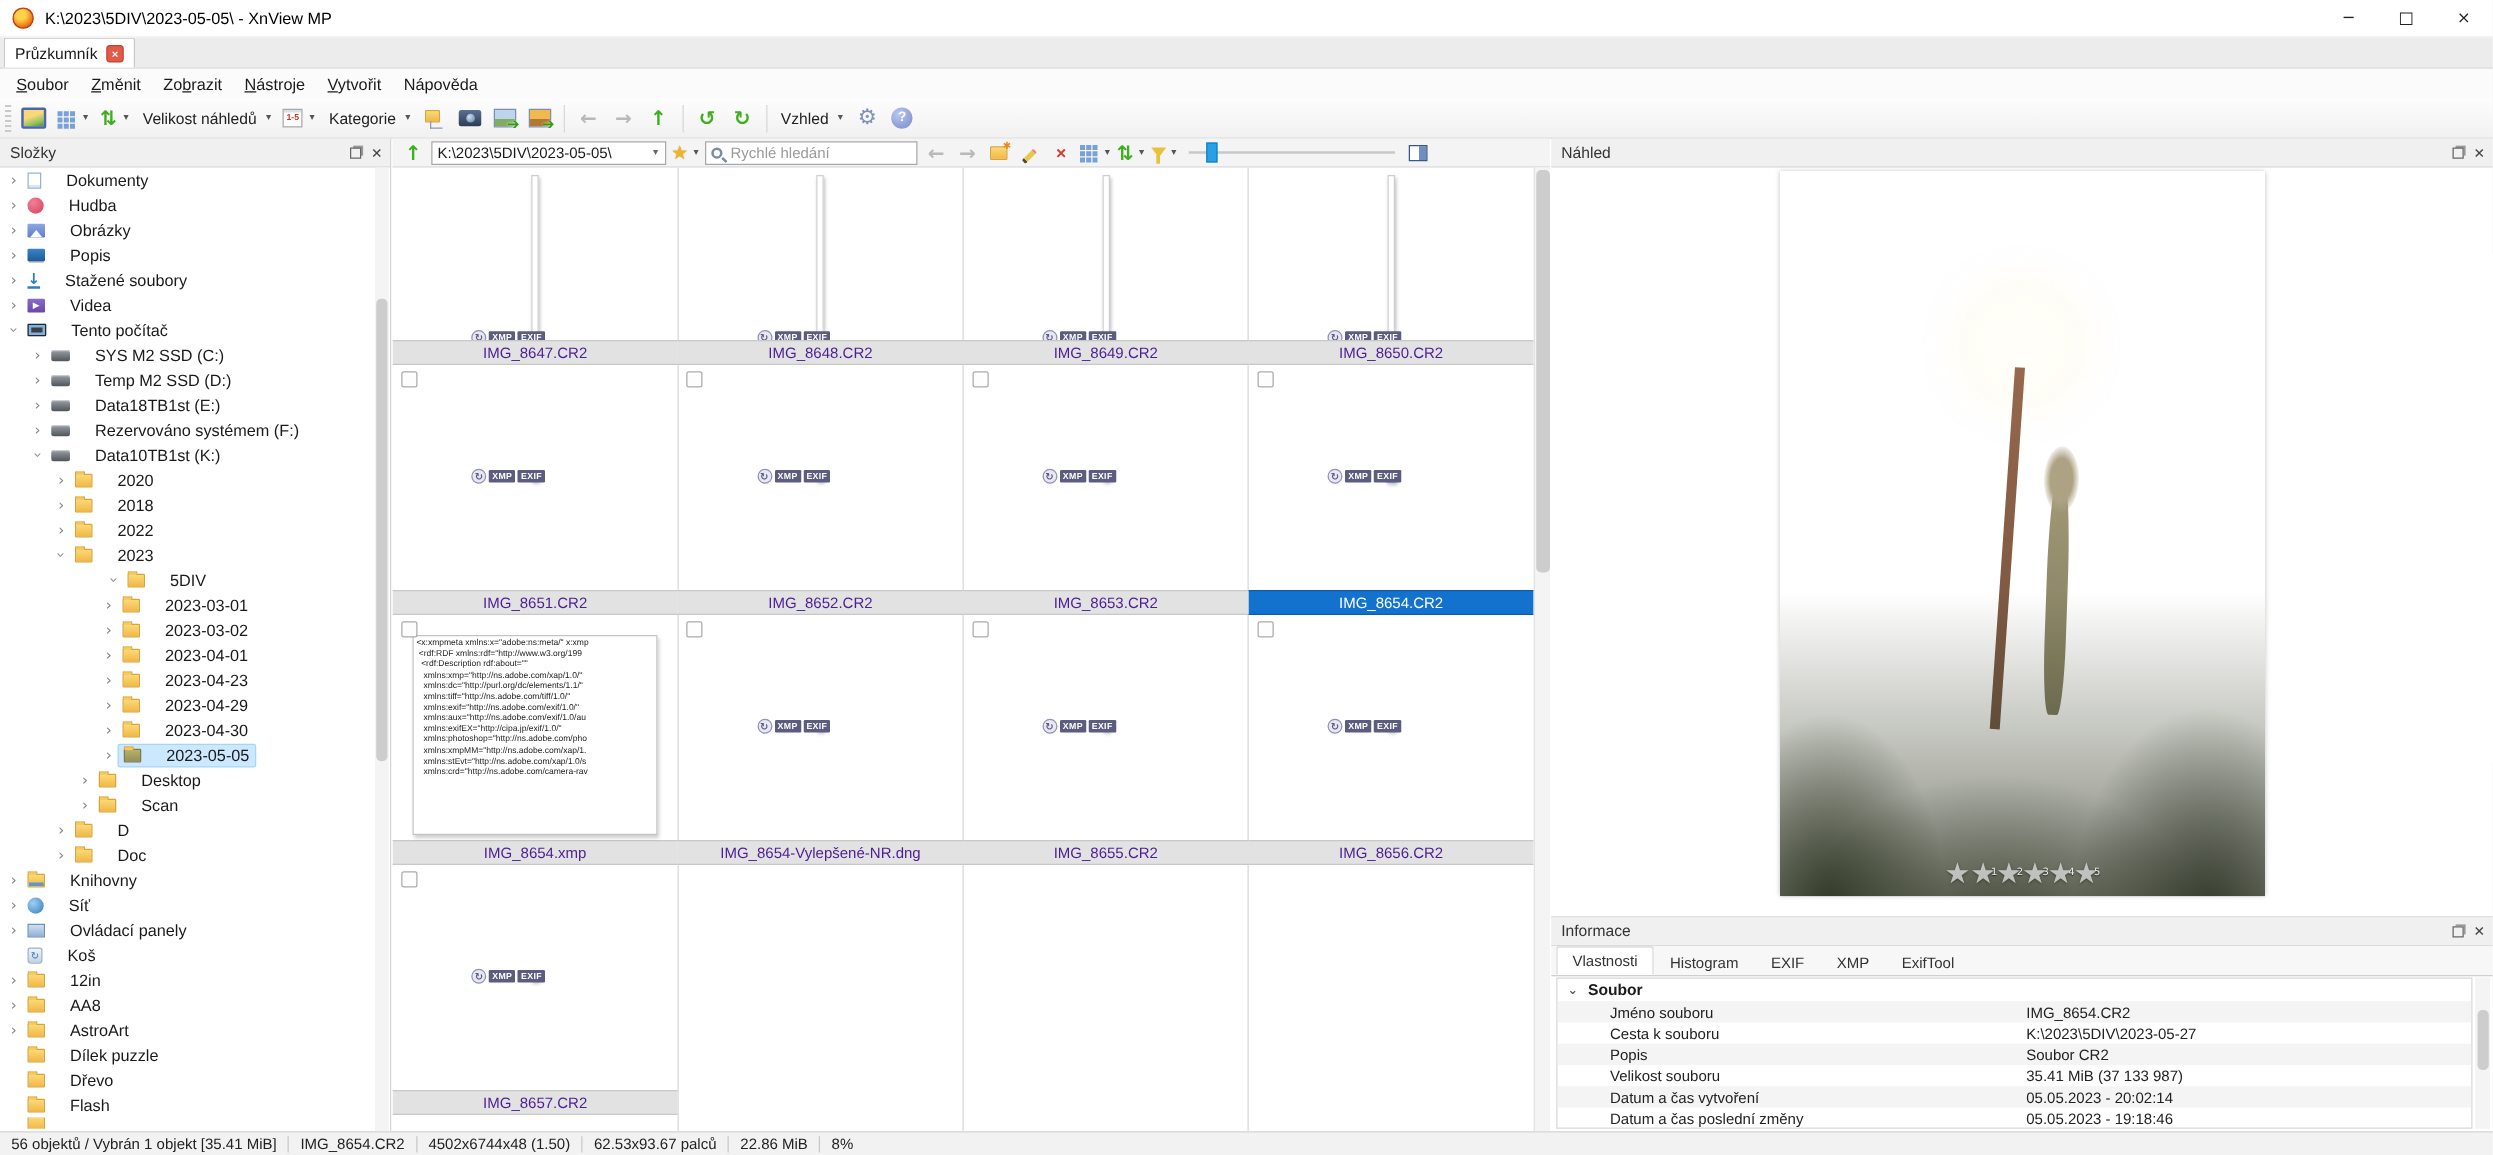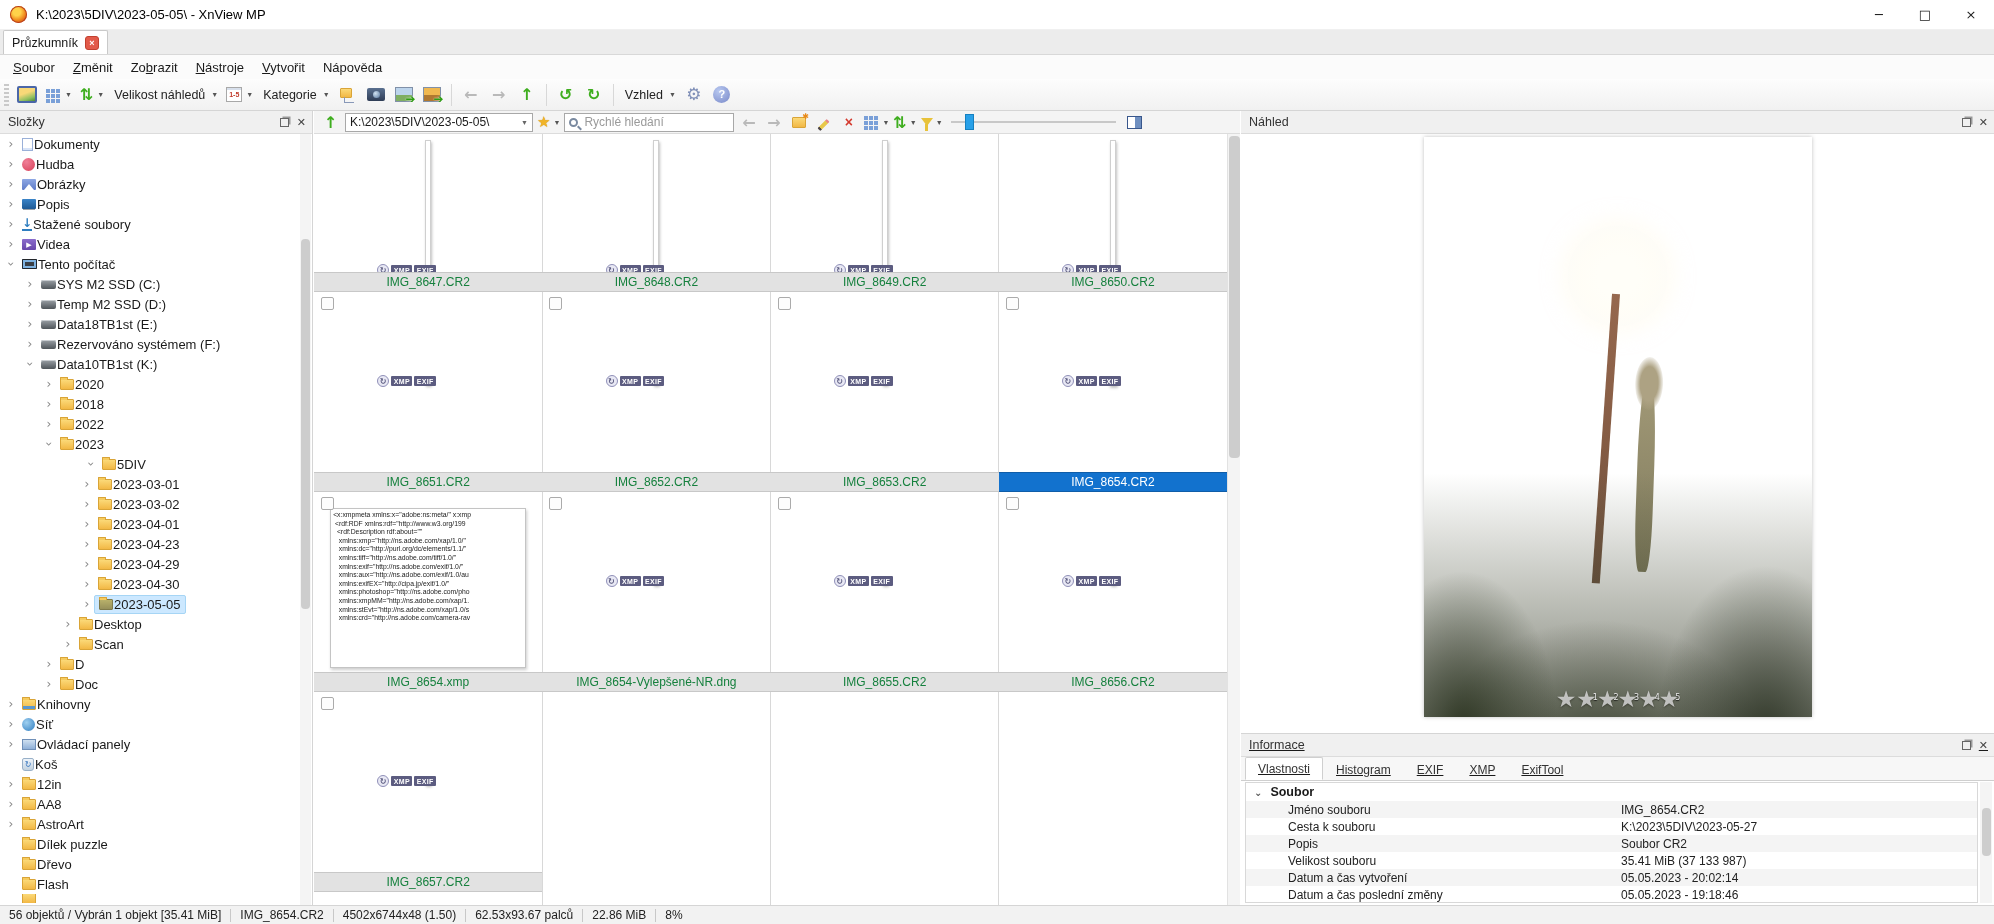--- a/index.html
+++ b/index.html
@@ -63,21 +63,21 @@
   
   .panel-header{height:23px;background:#f0f0f0;border-bottom:1px solid #dcdcdc;display:flex;align-items:center;padding:0 6px 0 8px;font-size:12.5px;color:#333;}
   .ph-btns{margin-left:auto;display:flex;gap:8px;align-items:center;}
   .ph-float{width:9px;height:9px;border:1px solid #666;box-shadow:2px -2px 0 -0.5px #999;}
   .ph-close{font-size:11px;color:#444;font-weight:bold;}
 
   .sidebar{position:absolute;left:0;top:111px;width:313px;bottom:19px;background:#fff;border-right:1px solid #d5d5d5;}
   .tree{position:absolute;left:0;top:23px;right:13px;bottom:0;overflow:hidden;}
   .tree-item{height:20px;display:flex;align-items:center;font-size:13px;white-space:nowrap;}
   .tree-item.sel .label-box{background:#cce8ff;border:1px solid #a6d5f5;border-radius:2px;}
-  .label-box{display:flex;align-items:center;gap:1px;padding:0 4px;height:19px;}
+  .label-box{display:flex;align-items:center;gap:20px;padding:0 4px;height:19px;}
   .exp{width:14px;text-align:center;color:#888;font-size:12px;flex:none;font-family:"DejaVu Sans",sans-serif;}
   .exp.open{transform:rotate(90deg);}
   .ti{flex:none;}
   .ic-folder{width:14px;height:11px;background:linear-gradient(#fbd978,#f2b845);border:1px solid #d9a437;border-radius:1px;position:relative;}
   .ic-folder::before{content:"";position:absolute;top:-3px;left:-1px;width:6px;height:2px;background:#f6cb5e;border:1px solid #d9a437;border-bottom:none;border-radius:1px 1px 0 0;}
   .ic-folder.olive{background:linear-gradient(#b8b06a,#96905a);border-color:#7f7a4b;}
   .ic-folder.lib{box-shadow:inset 0 -3px 0 #5a98d0;}
   .ic-drive{width:15px;height:9px;background:linear-gradient(#9aa0a6,#4f555a);border-radius:2px;box-shadow:inset 0 1px 0 #c8ccd0;}
   .ic-doc{width:11px;height:13px;background:#fff;border:1px solid #9ab0d8;box-shadow:inset 0 -2px 0 #d8e4f8;}
   .ic-music{width:13px;height:13px;border-radius:50%;background:radial-gradient(circle at 35% 30%,#f08098,#d84058);color:#fff;font-size:9px;text-align:center;line-height:13px;font-family:"DejaVu Sans",sans-serif;}
@@ -119,21 +119,21 @@
   .cellcheck{position:absolute;left:7px;top:5px;width:13px;height:13px;background:#fdfdfd;border:1px solid #ababab;border-radius:2px;}
   .thumbframe{position:relative;background:#fff;padding:2px;border:1px solid #cfcfcf;box-shadow:1px 2px 3px rgba(0,0,0,.25);}
   .row-clipped .thumbframe{margin-bottom:-2px;}
   .thumbframe.selected{border:2px solid #2b7cd6;padding:2px;box-shadow:inset 0 0 0 2px #fff,1px 2px 3px rgba(0,0,0,.25);}
   .thumbframe.selected .photo{outline:1px solid #2b7cd6;}
   .thumb{width:124px;height:166px;}
   .row-clipped .thumb{height:166px;margin-top:-38px;}
   .badges{position:absolute;right:-6px;bottom:-3px;display:flex;gap:2px;align-items:center;}
   .badge{background:#5c5c80;color:#fff;font-size:7px;font-weight:bold;padding:1.5px 2.5px;border-radius:1px;letter-spacing:.3px;}
   .badge-rot{width:12px;height:12px;border-radius:50%;background:#e8e8f4;border:1px solid #9090b8;color:#5c5c80;font-size:8px;line-height:11px;text-align:center;font-family:"DejaVu Sans",sans-serif;padding:0;}
-  .namebar{width:100%;height:20px;background:#e2e2e2;border-top:1px solid #c8c8c8;border-bottom:1px solid #c8c8c8;font-size:12px;color:#15803d;display:flex;align-items:center;justify-content:center;white-space:nowrap;overflow:hidden;}
+  .namebar{width:100%;height:20px;background:#e2e2e2;border-top:1px solid #c8c8c8;border-bottom:1px solid #c8c8c8;font-size:12px;color:#4c1d95;display:flex;align-items:center;justify-content:center;white-space:nowrap;overflow:hidden;}
   .namebar.selected{background:#1272ce;border-color:#0f5da8;color:#fff;}
   .xmpbox{width:196px;height:160px;background:#fff;border:1px solid #c4c4c4;margin-top:12px;overflow:hidden;box-shadow:1px 2px 3px rgba(0,0,0,.2);}
   .xmpbox pre{margin:2px 0 0 2px;font-family:"Liberation Sans","DejaVu Sans",sans-serif;font-size:6.8px;line-height:8.6px;color:#222;}
   .grid-scroll{position:absolute;right:0;top:23px;width:13px;bottom:0;background:#f4f4f4;border-left:1px solid #e2e2e2;}
   .grid-thumbbar{position:absolute;left:1px;width:11px;top:2px;height:322px;background:#cdcdcd;border-radius:4px;}
 
   
   .photo{position:relative;overflow:hidden;width:100%;height:100%;
     background:
       radial-gradient(circle 9% at 72% 16%,rgba(255,255,240,.35),rgba(255,255,240,0) 70%),
@@ -155,21 +155,21 @@
 
   
   .preview-panel{position:absolute;left:1241px;top:111px;width:753px;height:622px;background:#fff;}
   .preview-wrap{position:absolute;left:0;right:0;top:23px;bottom:0;display:flex;justify-content:center;}
   .preview-img{position:relative;width:388px;height:580px;margin-top:3px;box-shadow:0 0 4px rgba(0,0,0,.25);}
   .stars{position:absolute;left:50%;transform:translateX(-50%);bottom:6px;display:flex;align-items:flex-end;}
   .star{position:relative;color:rgba(215,215,215,.85);font-size:23px;line-height:23px;text-shadow:0 1px 2px rgba(40,40,30,.6);font-family:"DejaVu Sans",sans-serif;}
   .star i{position:absolute;right:-1px;bottom:2px;font-style:normal;font-size:8px;color:#ececec;text-shadow:0 1px 1px rgba(0,0,0,.7);}
 
   
-  .info-panel{position:absolute;left:1241px;top:733px;width:753px;bottom:19px;background:#fff;border-top:1px solid #d5d5d5;text-decoration:underline;}
+  .info-panel{position:absolute;left:1241px;top:733px;width:753px;bottom:19px;background:#fff;border-top:1px solid #d5d5d5;}
   .info-tabs{height:24px;display:flex;align-items:flex-end;background:#f7f7f7;padding-left:4px;border-bottom:1px solid #cfcfcf;}
   .itab{height:21px;padding:0 12px;display:flex;align-items:center;font-size:12px;color:#333;border:1px solid transparent;}
   .itab.active{background:#fff;border:1px solid #cfcfcf;border-bottom:1px solid #fff;height:23px;border-radius:2px 2px 0 0;}
   .info-body{position:absolute;left:4px;right:16px;top:48px;bottom:2px;border:1px solid #d8d8d8;overflow:hidden;background:#fff;}
   .igroup{display:flex;align-items:center;gap:8px;height:18px;font-weight:bold;font-size:12.5px;padding-left:8px;}
   .igroup .chev{color:#555;font-size:10px;font-family:"DejaVu Sans",sans-serif;}
   .irow{display:flex;height:17px;align-items:center;font-size:12px;}
   .irow:nth-child(even){background:#f4f4f4;}
   .irow .ilabel{width:375px;padding-left:42px;color:#222;}
   .irow .ivalue{color:#222;}

